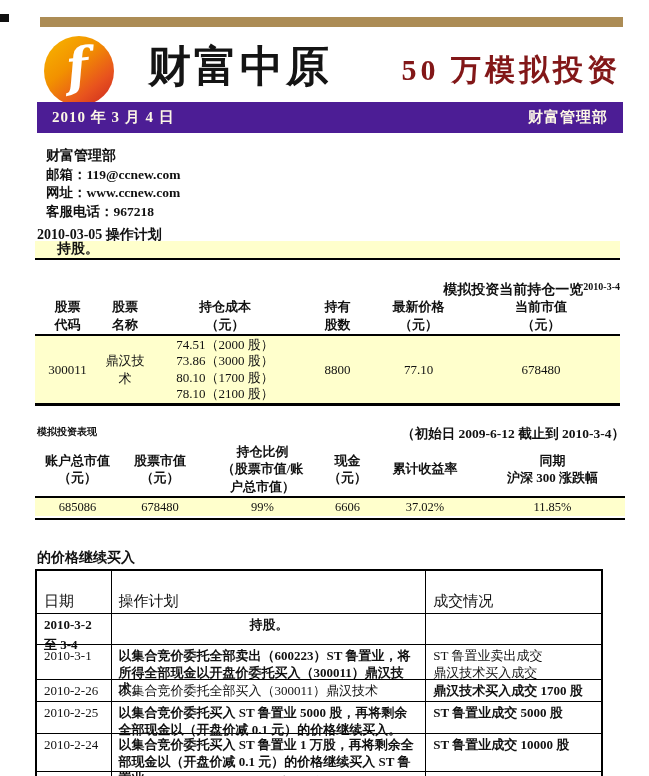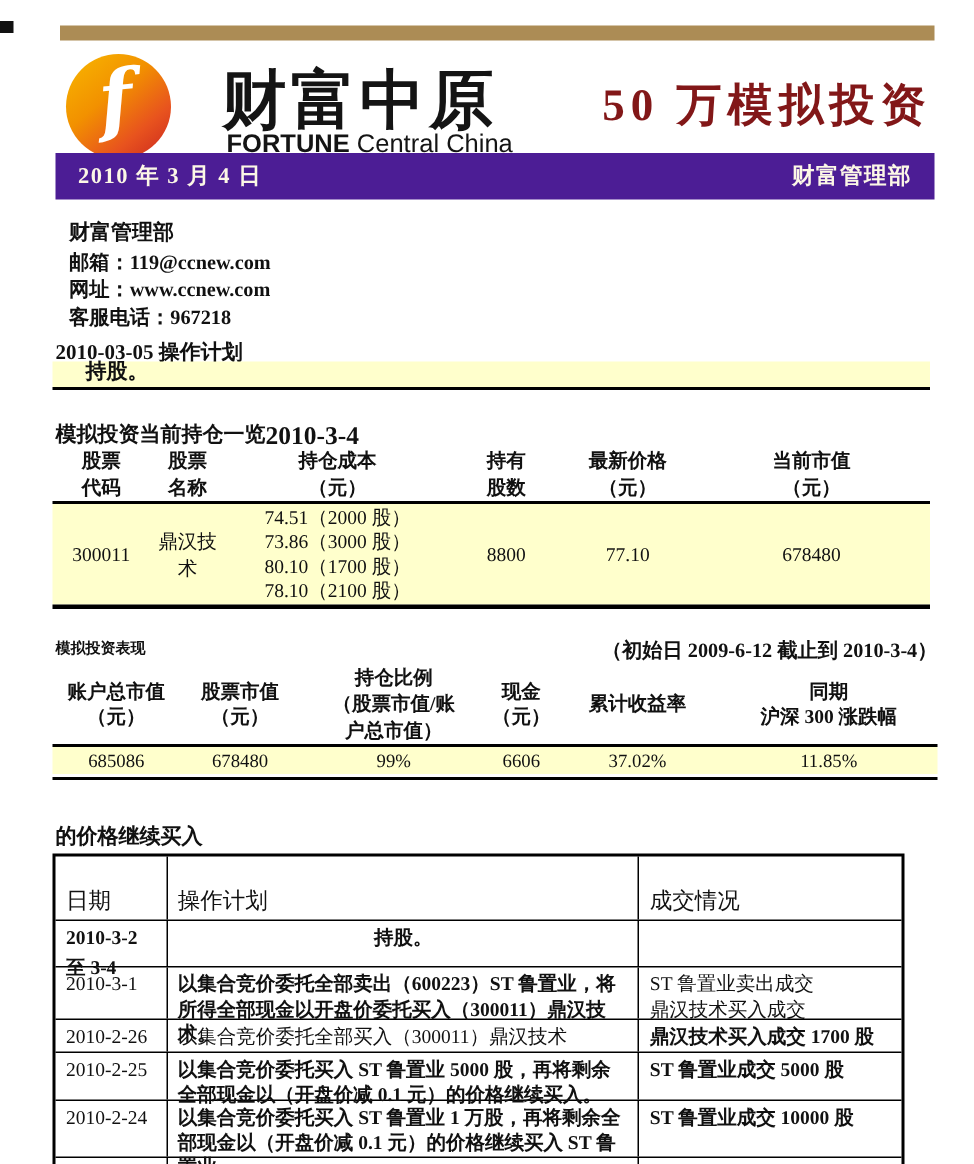--- a/index.html
+++ b/index.html
@@ -47,23 +47,23 @@
   
   .plan-heading { position:absolute; left:37px; top:226px; font-size:14px; font-weight:700; }
   .plan-strip {
     position:absolute; left:35px; top:241px; width:585px; height:17px; background:#FFFFCC;
     font-size:14px; font-weight:700; line-height:16px; padding-left:22px;
   }
   .rule { position:absolute; left:35px; background:#000; }
   .rule1 { top:258px; width:585px; height:2px; }
 
   
-  .t1-titlerow { position:absolute; left:35px; top:281px; width:585px; display:flex; justify-content:flex-start; }
+  .t1-titlerow { position:absolute; left:35px; top:281px; width:585px; display:flex; justify-content:flex-end; }
   .t1-title { font-size:14px; font-weight:700; padding-left:2px; }
-  .t1-asof  { font-size:17px; font-weight:700; }
+  .t1-asof  { font-size:10px; font-weight:700; }
   .t1-head { position:absolute; left:35px; top:298px; width:585px; display:flex; text-align:center; }
   .t1-head .c { font-size:13px; font-weight:700; line-height:17.5px; }
   .t1-line { top:334px; width:585px; height:2px; }
   .t1-row {
     position:absolute; left:35px; top:336px; width:585px; height:67px; background:#FFFFCC;
     display:flex; align-items:center; text-align:center;
   }
   .t1-row .c { font-size:13px; }
   .t1-cost { font-size:11.5px; line-height:16.5px; text-align:center; }
   .t1-bottom { top:403px; width:585px; height:3px; }
@@ -106,21 +106,20 @@
 
 <div class="page">
 
   <div class="corner-mark"></div>
   <div class="top-bar"></div>
 
   <div class="logo-circle">
     <span class="logo-glyph">f</span>
   </div>
   <div class="brand-cn">财富中原</div>
-  <div class="brand-en"><b>FORTUNE</b><span> Central China</span></div>
   <div class="doc-title">50 万模拟投资</div>
 
   <div class="date-bar">
     <span>2010 年 3 月 4 日</span>
     <span>财富管理部</span>
   </div>
 
   <div class="contact">
     <div class="dept">财富管理部</div>
     <div>邮箱：119@ccnew.com</div>

